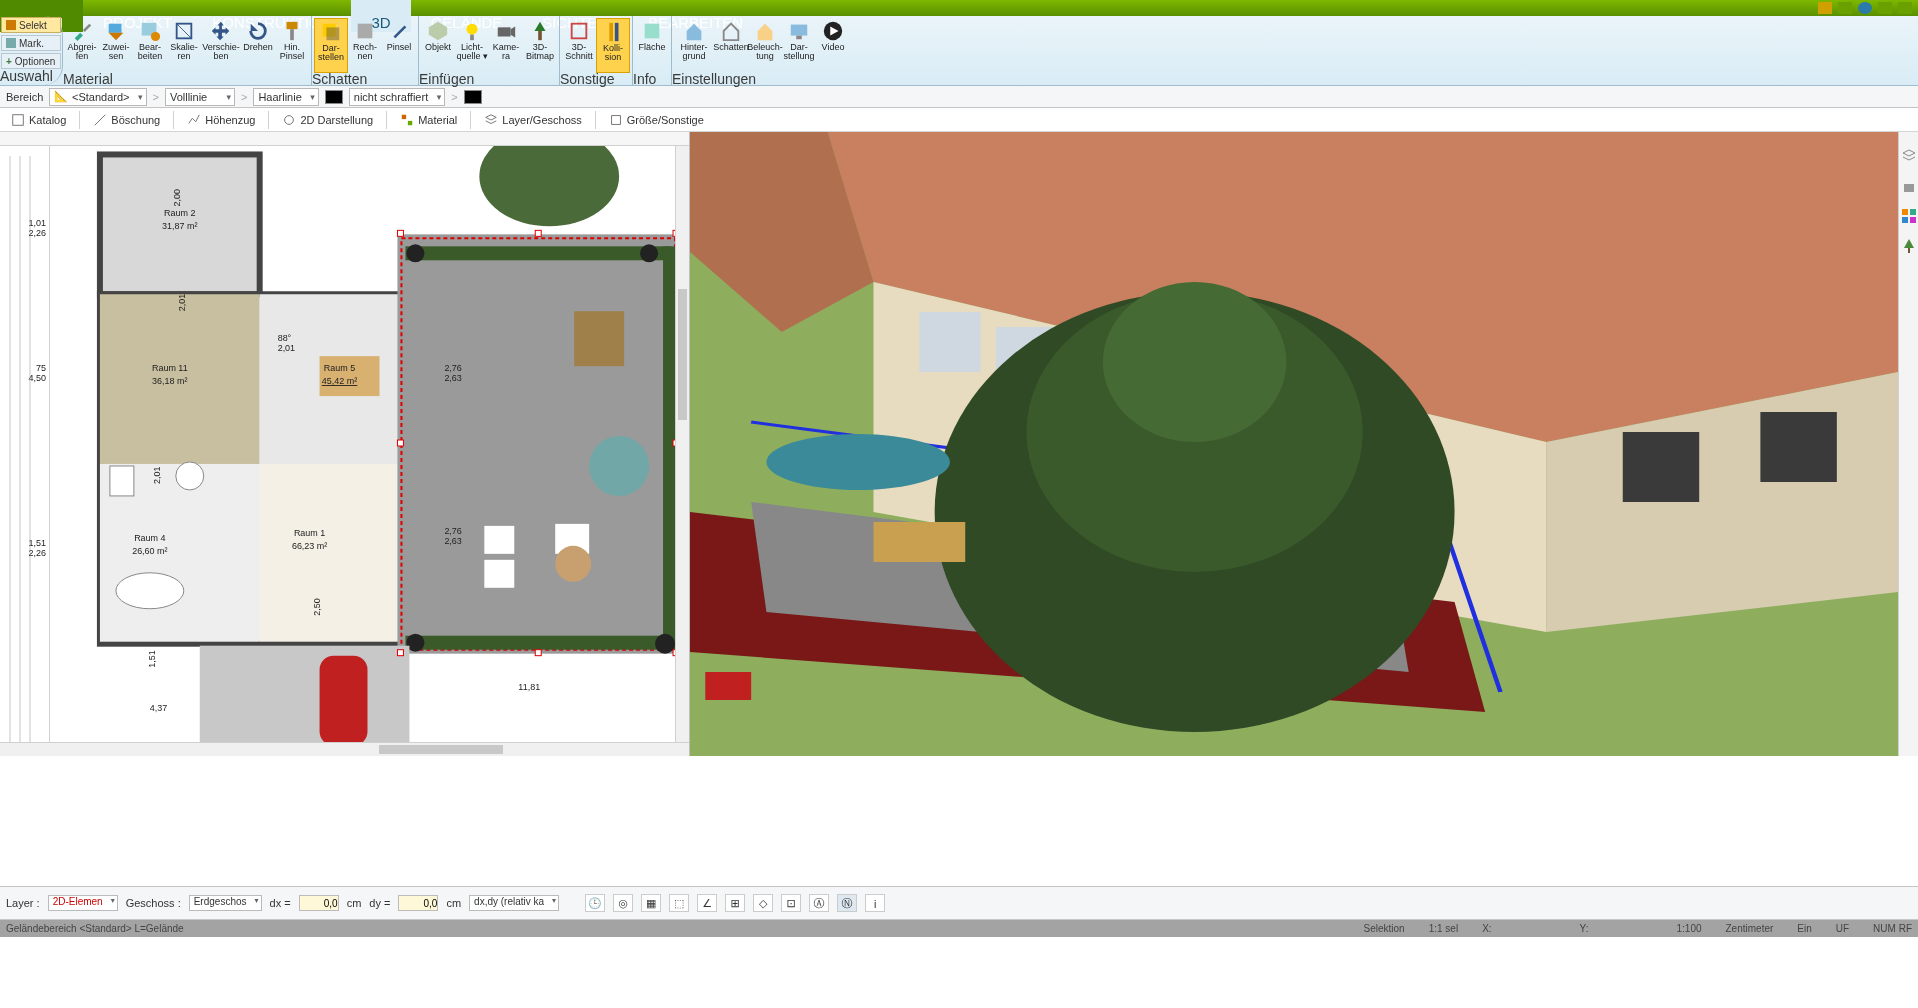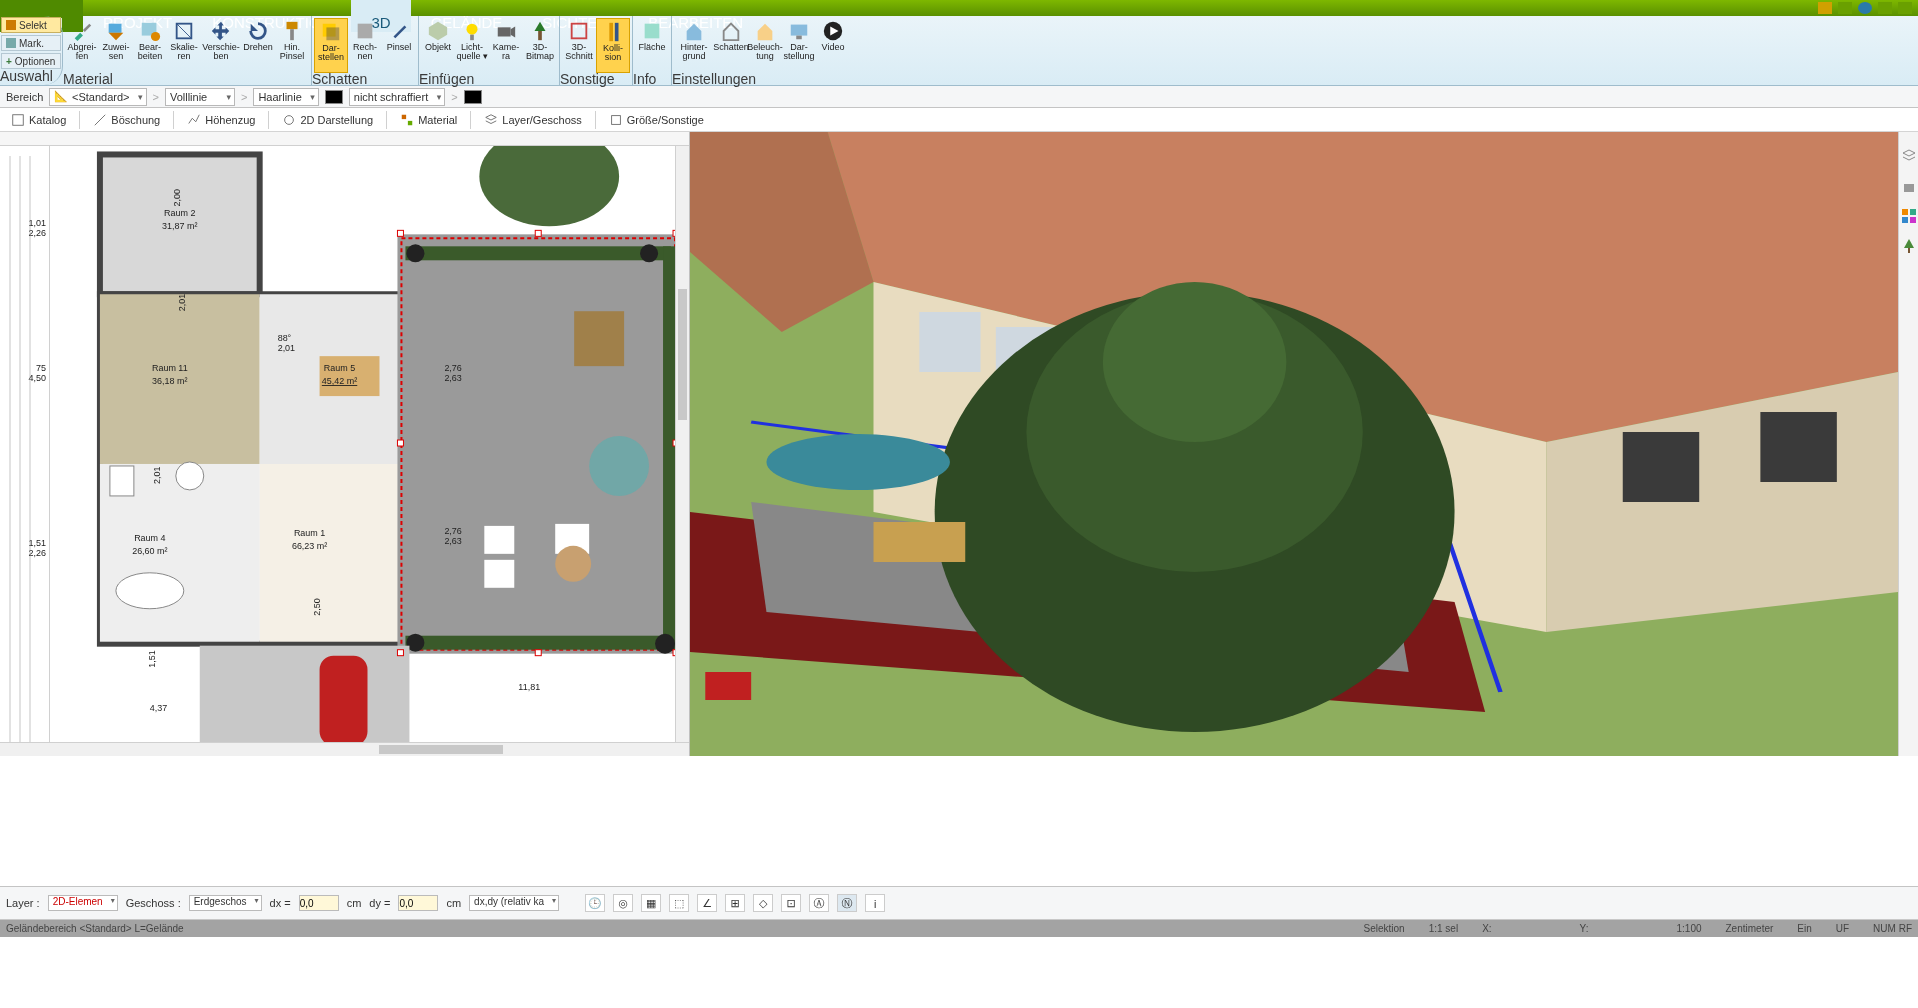--- a/index.html
+++ b/index.html
@@ -40,21 +40,21 @@
 .plan-canvas { position: absolute; left: 50px; top: 14px; right: 0; bottom: 0; }
 .plan-canvas svg { width: 100%; height: 100%; }
 .scrollbar-h { position: absolute; left: 0; right: 0; bottom: 0; height: 14px; background: #f0f0f0; border-top: 1px solid #d0d0d0; }
 .scrollbar-h .thumb { position: absolute; left: 55%; width: 18%; top: 2px; bottom: 2px; background: #c8c8c8; }
 .scrollbar-v { position: absolute; right: 0; top: 14px; bottom: 14px; width: 14px; background: #f0f0f0; border-left: 1px solid #d0d0d0; }
 .scrollbar-v .thumb { position: absolute; top: 24%; height: 22%; left: 2px; right: 2px; background: #c8c8c8; }
 .view3d { flex: 1; height: 624px; position: relative; background: #8fb060; overflow: hidden; }
 .sidebar-r { width: 20px; height: 624px; background: #f4f4f4; border-left: 1px solid #d0d0d0; display: flex; flex-direction: column; align-items: center; gap: 14px; padding-top: 16px; }
 .sidebar-r .sb-icon { width: 16px; height: 16px; cursor: pointer; }
 .bottombar { height: 22px; background: #f5f6f7; border-top: 1px solid #c4c4c4; display: flex; align-items: center; padding: 16px 6px; gap: 8px; font-size: 11px; }
-.bottombar .bb-inp { width: 40px; height: 16px; border: 1px solid #bbb; background: #fff8d8; text-align: left; font-size: 10px; }
+.bottombar .bb-inp { width: 40px; height: 16px; border: 1px solid #bbb; background: #fff8d8; text-align: right; font-size: 10px; }
 .bottombar .bb-combo { height: 16px; border: 1px solid #bbb; background: #fff; padding: 0 14px 0 4px; font-size: 10px; color: #c00; position: relative; min-width: 60px; }
 .bottombar .bb-combo.plain { color: #333; }
 .bottombar .bb-combo::after { content: "▾"; position: absolute; right: 2px; font-size: 8px; color: #666; }
 .bottombar .bb-iconbtn { width: 20px; height: 18px; border: 1px solid #ccc; background: #fff; display: flex; align-items: center; justify-content: center; cursor: pointer; }
 .statusbar { height: 18px; background: #a3a3a3; border-top: 1px solid #c8c8c8; display: flex; align-items: center; padding: 0 6px; font-size: 10px; color: #444; gap: 24px; }
 .statusbar .filler { flex: 1; }
 .dim-label { font: 9px sans-serif; fill: #222; }
 </style>
 </head>
 <body>

